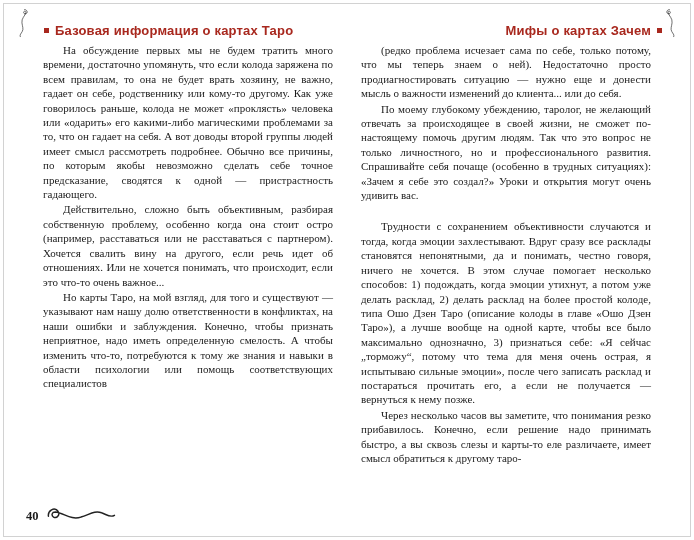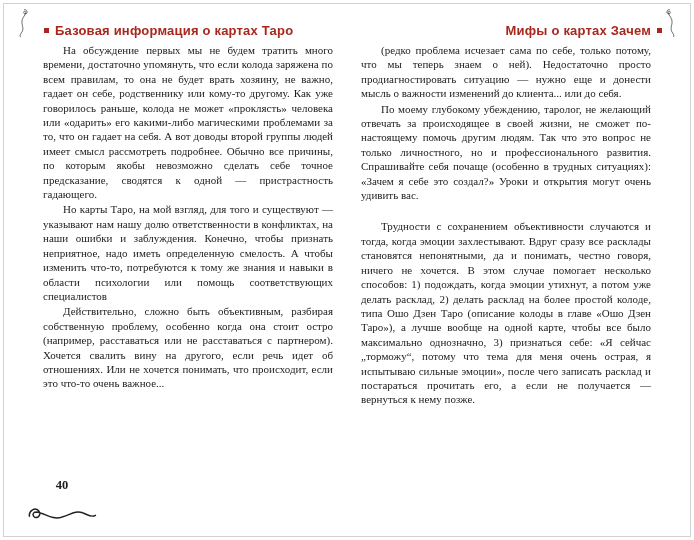--- a/index.html
+++ b/index.html
@@ -47,21 +47,21 @@
     text-align:center; text-indent:0;
     font-weight:bold; font-size:15.5px; line-height:19px;
     margin:6px 0 11px 0;
   }
   .vspace { height:15px; }
   
   .footer-row {
     position:absolute; bottom:16px; left:26px; right:26px;
     display:flex; justify-content:space-between; align-items:center;
   }
-  .foot-group { display:flex; align-items:center; gap:12px;flex-direction:column; }
+  .foot-group { display:flex; align-items:flex-end; gap:6px; }
   .pnum { font-weight:bold; font-size:12.5px; }
   
   .fl { color: var(--ornament, #222222); display:block; }
   .fl path { stroke:currentColor; fill:none; stroke-width:1.7; stroke-linecap:round; }
   .fl-mirror { transform:scaleX(-1); }
   .corner-tl { position:absolute; top:8px; left:8px; width:30px; height:30px;
                transform:rotate(100deg); }
   .corner-tr { position:absolute; top:8px; right:8px; width:30px; height:30px;
                transform:rotate(-100deg) scaleX(-1); }
 </style>
@@ -85,29 +85,30 @@
   <div class="head-group">
     <span>Мифы о картах Зачем</span>
     <span class="sq"></span>
   </div>
 </div>
 
 <div class="pages">
 
   <div class="page">
     <p>На обсуждение первых мы не будем тратить много времени, достаточно упомянуть, что если колода заряжена по всем правилам, то она не будет врать хозяину, не важно, гадает он себе, родственнику или кому-то другому. Как уже говорилось раньше, колода не может «проклясть» человека или «одарить» его какими-либо магическими проблемами за то, что он гадает на себя. А вот доводы второй группы людей имеет смысл рассмотреть подробнее. Обычно все причины, по которым якобы невозможно сделать себе точное предсказание, сводятся к одной — пристрастность гадающего.</p>
+    <p>Действительно, сложно быть объективным, разбирая собственную проблему, особенно когда она стоит остро (например, расставаться или не расставаться с партнером). Хочется свалить вину на другого, если речь идет об отношениях. Или не хочется понимать, что происходит, если это что-то очень важное...</p>
     <p>Но карты Таро, на мой взгляд, для того и существуют — указывают нам нашу долю ответственности в конфликтах, на наши ошибки и заблуждения. Конечно, чтобы признать неприятное, надо иметь определенную смелость. А чтобы изменить что-то, потребуются к тому же знания и навыки в области психологии или помощь соответствующих специалистов</p>
-    <p>Действительно, сложно быть объективным, разбирая собственную проблему, особенно когда она стоит остро (например, расставаться или не расставаться с партнером). Хочется свалить вину на другого, если речь идет об отношениях. Или не хочется понимать, что происходит, если это что-то очень важное...</p>
   </div>
 
   <div class="page">
     <p>(редко проблема исчезает сама по себе, только потому, что мы теперь знаем о ней). Недостаточно просто продиагностировать ситуацию — нужно еще и донести мысль о важности изменений до клиента... или до себя.</p>
     <p>По моему глубокому убеждению, таролог, не желающий отвечать за происходящее в своей жизни, не сможет по-настоящему помочь другим людям. Так что это вопрос не только личностного, но и профессионального развития. Спрашивайте себя почаще (особенно в трудных ситуациях): «Зачем я себе это создал?» Уроки и открытия могут очень удивить вас.</p>
     <div class="vspace"></div>
     <p>Трудности с сохранением объективности случаются и тогда, когда эмоции захлестывают. Вдруг сразу все расклады становятся непонятными, да и понимать, честно говоря, ничего не хочется. В этом случае помогает несколько способов: 1) подождать, когда эмоции утихнут, а потом уже делать расклад, 2) делать расклад на более простой колоде, типа Ошо Дзен Таро (описание колоды в главе «Ошо Дзен Таро»), а лучше вообще на одной карте, чтобы все было максимально однозначно, 3) признаться себе: «Я сейчас „торможу“, потому что тема для меня очень острая, я испытываю сильные эмоции», после чего записать расклад и постараться прочитать его, а если не получается — вернуться к нему позже.</p>
+    <p>Через несколько часов вы заметите, что понимания резко прибавилось. Конечно, если решение надо принимать быстро, а вы сквозь слезы и карты-то еле различаете, имеет смысл обратиться к другому таро-</p>
   </div>
 
 </div>
 
 <div class="footer-row">
   <div class="foot-group">
     <span class="pnum">40</span>
     <svg class="fl" width="72" height="19" viewBox="0 0 84 22" aria-hidden="true">
       <path d="M4,13 C3,6 11,2 15,7 C18,11 14,16 10,14 C7,12 8,8 12,8 C22,9 30,18 42,14 C52,11 58,6 66,9 C72,11 76,15 81,12"></path>
     </svg>

